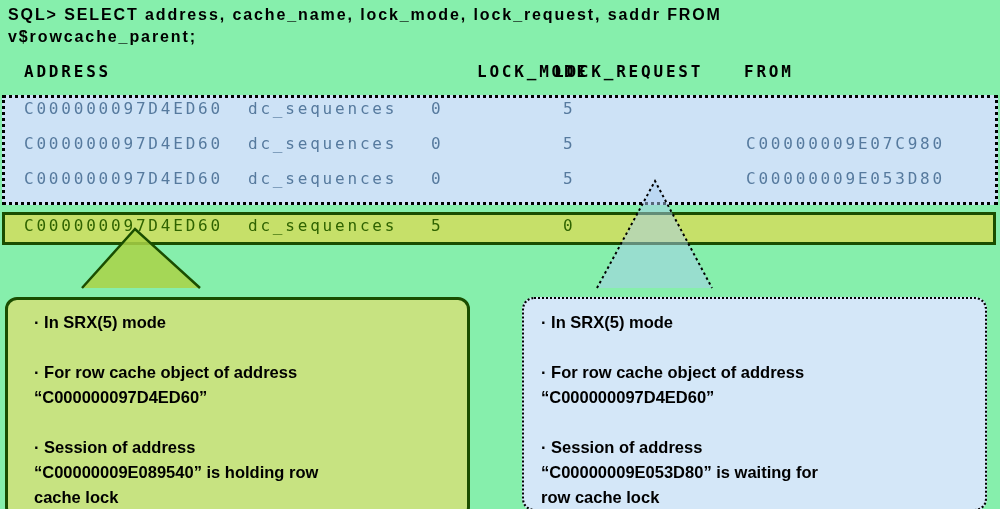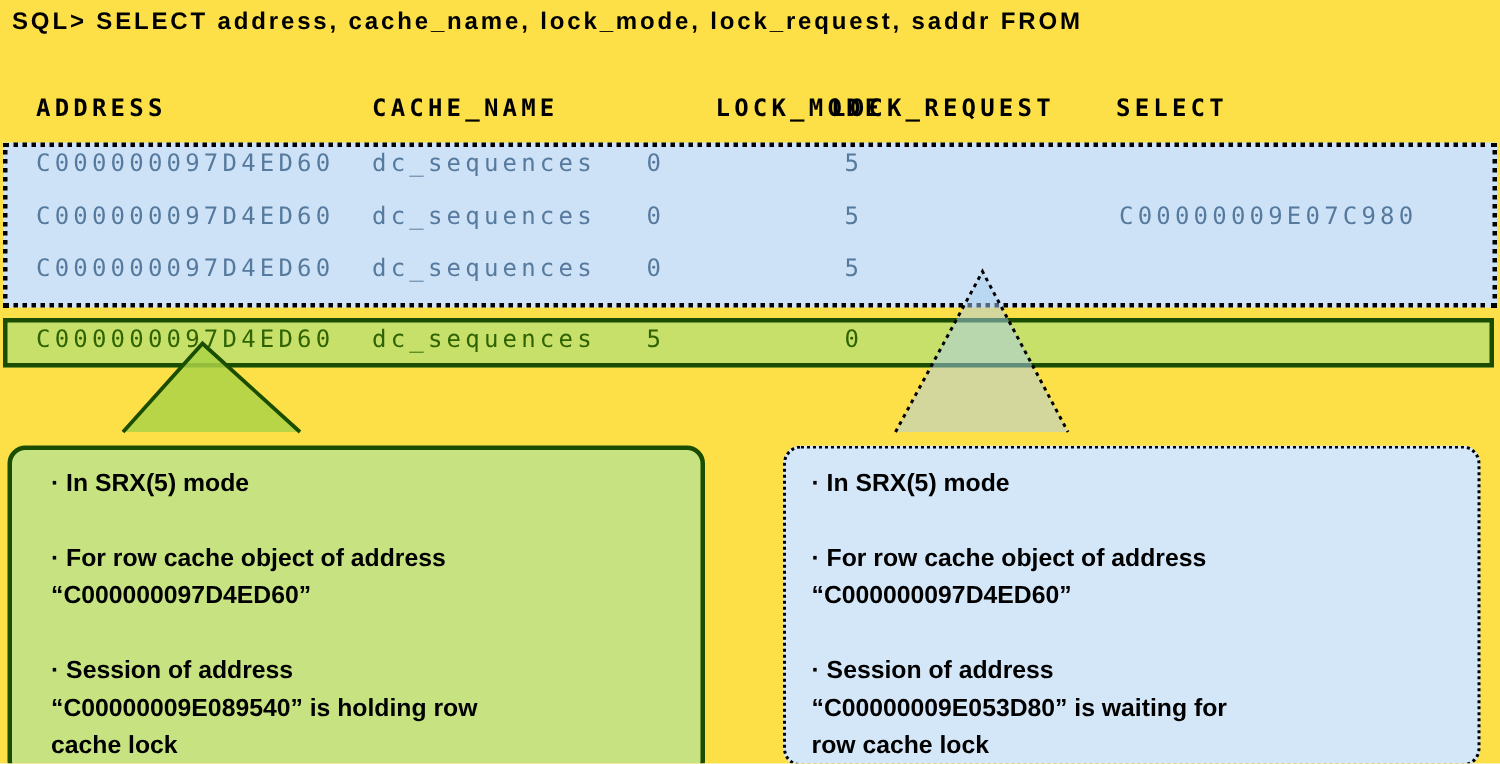--- a/index.html
+++ b/index.html
@@ -1,17 +1,17 @@
 <!DOCTYPE html>
 <html><head>
 <meta charset="utf-8">
 <style>
   html,body{margin:0;padding:0;background:#fff;}
   .page{
-    position:relative;width:1000px;height:509px;background:#fde047;overflow:hidden;
+    position:relative;width:1000px;height:509px;background:#86efac;overflow:hidden;
     font-family:"Liberation Sans",sans-serif;
     text-decoration:underline;
   }
   .sql-line{
     position:absolute;left:8px;font-size:16px;font-weight:bold;color:#000;
     letter-spacing:1.9px;white-space:nowrap;
   }
   .hdr-cell,.cell{
     position:absolute;font-family:"DejaVu Sans Mono",monospace;font-size:16px;
     letter-spacing:2.8px;white-space:nowrap;line-height:18px;
@@ -44,27 +44,27 @@
     border:2px dotted #000;padding:11px 14px 0 17px;
   }
   .pointer-overlay{position:absolute;left:0;top:0;width:1000px;height:509px;pointer-events:none;}
 </style>
 </head>
 <body>
 
 <div class="page">
 
   <div class="sql-line" style="top:6px">SQL&gt; SELECT address, cache_name, lock_mode, lock_request, saddr FROM</div>
+  <div class="sql-line" style="top:28px">v$rowcache_parent;</div>
 
   <div class="trow" style="top:63px" id="header-row">
       <span class="hdr-cell" style="left: 8px; top: 0px;">ADDRESS</span>
-      <span class="hdr-cell" style="left: 232px; top: 0px;">CACHE_NAME</span>
       <span class="hdr-cell" style="left: 413px; top: 0px; margin-left: 48px;">LOCK_MODE</span>
       <span class="hdr-cell" style="left: 538px; top: 0px;">LOCK_REQUEST</span>
-      <span class="hdr-cell" style="left: 728px; top: 0px;">SELECT</span>
+      <span class="hdr-cell" style="left: 728px; top: 0px;">FROM</span>
     </div>
 
   <div class="waiting-box"></div>
 
   <div class="holding-box"></div>
 
   <div id="rows-host">
       <div class="trow trow-waiting" style="top: 100px;">
         <span class="cell" style="left: 8px; top: 0px;">C000000097D4ED60</span>
         <span class="cell" style="left: 232px; top: 0px;">dc_sequences</span>
@@ -76,20 +76,21 @@
         <span class="cell" style="left: 232px; top: 0px;">dc_sequences</span>
         <span class="cell" style="left: 415px; top: 0px;">0</span>
         <span class="cell" style="left: 547px; top: 0px;">5</span>
         <span class="cell" style="left: 730px; top: 0px;">C00000009E07C980</span>
       </div>
       <div class="trow trow-waiting" style="top: 170px;">
         <span class="cell" style="left: 8px; top: 0px;">C000000097D4ED60</span>
         <span class="cell" style="left: 232px; top: 0px;">dc_sequences</span>
         <span class="cell" style="left: 415px; top: 0px;">0</span>
         <span class="cell" style="left: 547px; top: 0px;">5</span>
+        <span class="cell" style="left: 730px; top: 0px;">C00000009E053D80</span>
       </div>
       <div class="trow trow-holding" style="top: 217px;">
         <span class="cell" style="left: 8px; top: 0px;">C000000097D4ED60</span>
         <span class="cell" style="left: 232px; top: 0px;">dc_sequences</span>
         <span class="cell" style="left: 415px; top: 0px;">5</span>
         <span class="cell" style="left: 547px; top: 0px;">0</span>
       </div>
     </div>
 
   <div class="bubble bubble-holding">

